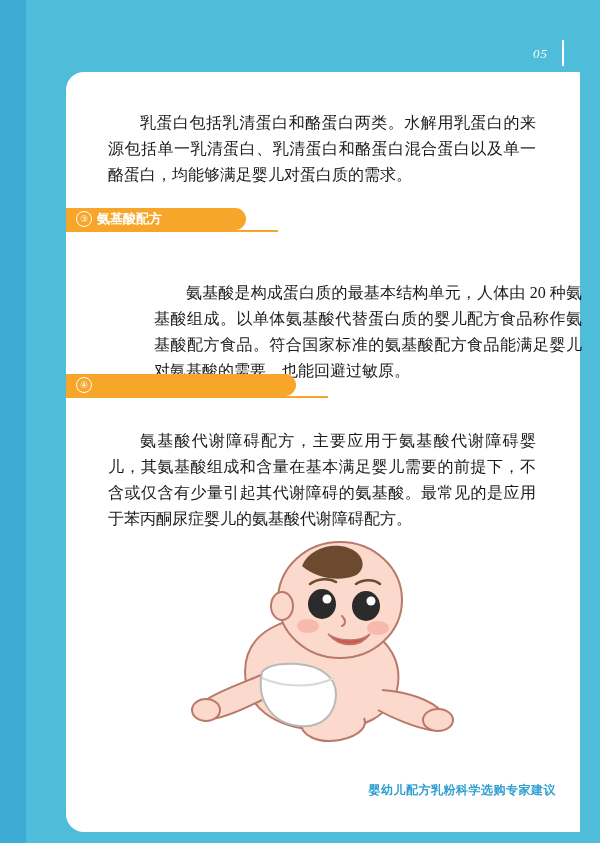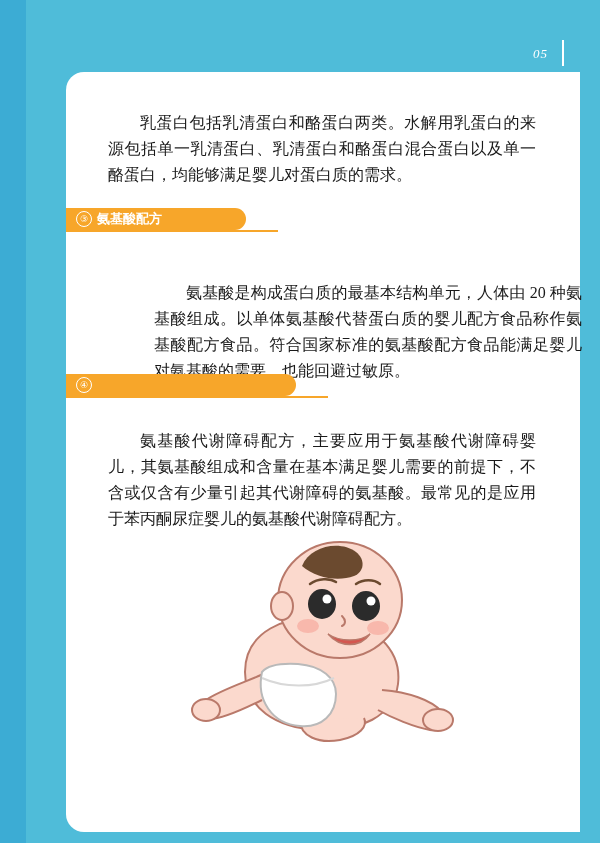--- a/index.html
+++ b/index.html
@@ -220,14 +220,15 @@
         <ellipse cx="228" cy="106" rx="11" ry="7" fill="#f7b1a6" opacity="0.85"></ellipse>
 
         <path d="M192 94 C196 98 196 102 192 104" fill="none" stroke="#b9796a" stroke-width="2" stroke-linecap="round"></path>
 
         <path d="M178 112 C190 126 210 126 220 112 C210 120 190 120 178 112 Z" fill="#d4564f" stroke="#b9796a" stroke-width="1.5"></path>
       </svg>
     </div>
 
   </div>
 
+  <div class="footer">婴幼儿配方乳粉科学选购专家建议</div>
 
 </div>
 
 </body></html>

